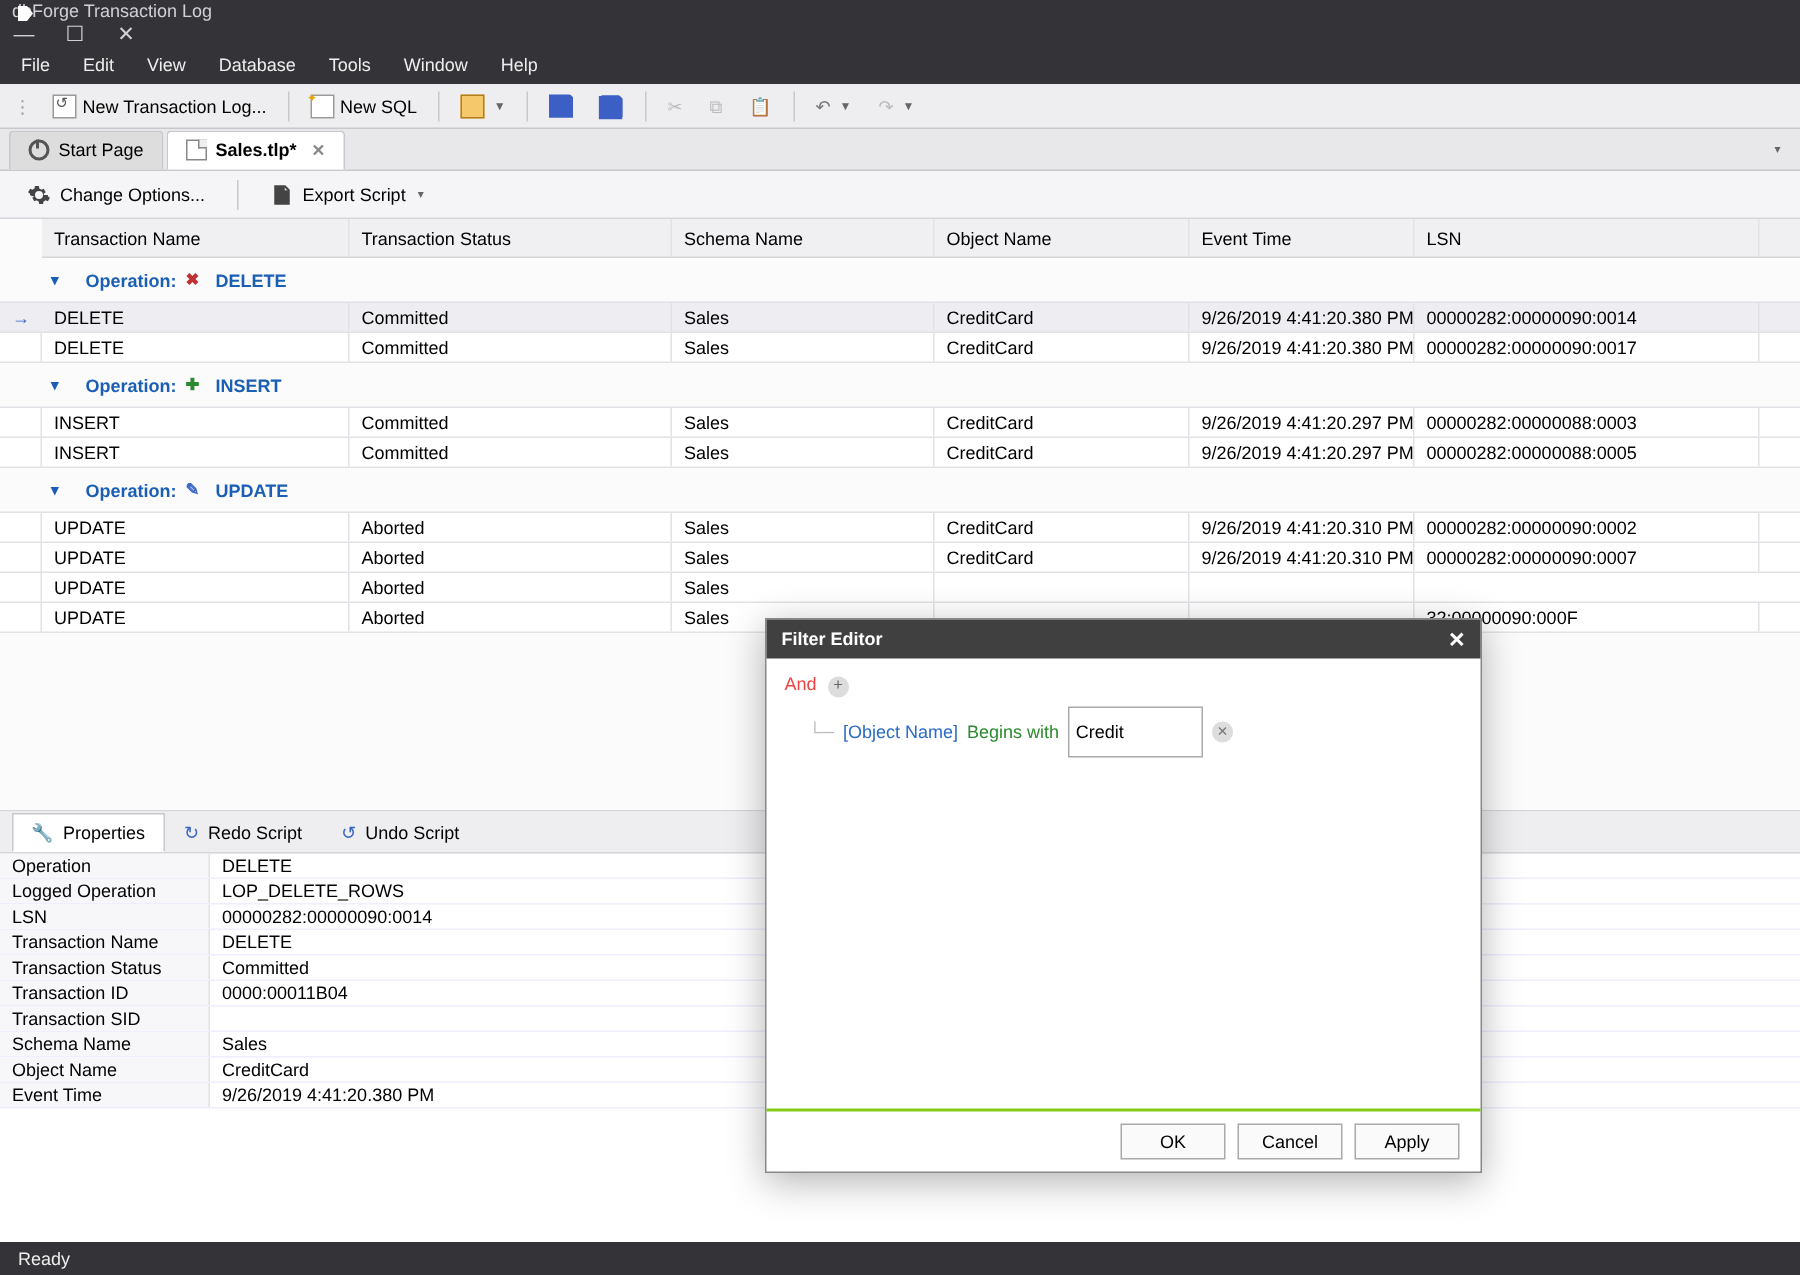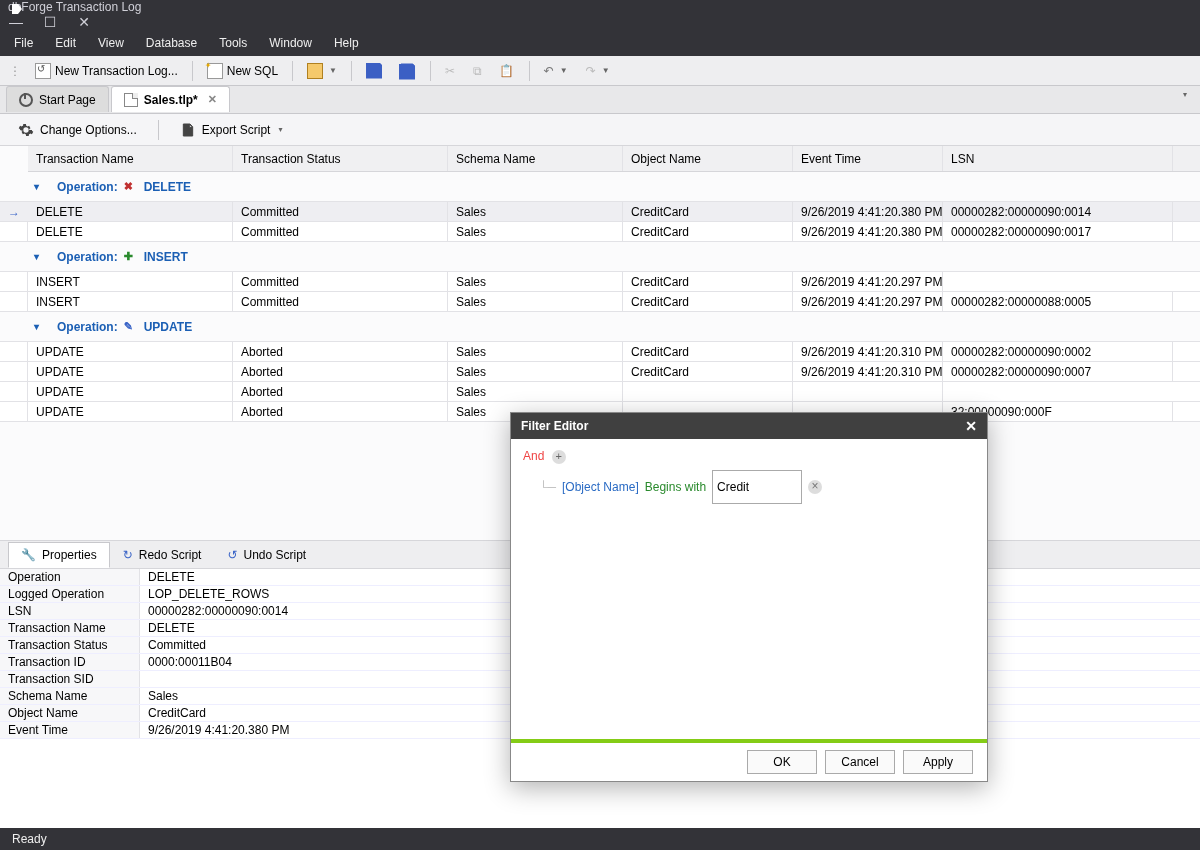--- a/index.html
+++ b/index.html
@@ -17,21 +17,21 @@
 .tsep { width: 1px; height: 20px; background: #c8c8cc; margin: 0 3px; }
 .icon16 { width: 16px; height: 16px; display: inline-block; }
 .i-newlog { background: linear-gradient(#fff,#fff); border: 1px solid #999; position: relative; }
 .i-newlog::after { content:"↺"; position:absolute; font-size:10px; left:1px; top:-1px; color:#555; }
 .i-newsql { background: #fff; border: 1px solid #999; position: relative; }
 .i-newsql::before { content:"✦"; font-size:8px; color:#e6a800; position:absolute; top:-3px; left:-3px; }
 .i-open { background: #f5c96b; border:1px solid #b08020; }
 .i-save { background:#3b5fc4; clip-path: polygon(0 0, 85% 0, 100% 15%, 100% 100%, 0 100%); }
 .i-saveall { background:#3b5fc4; clip-path: polygon(0 0, 85% 0, 100% 15%, 100% 100%, 0 100%); box-shadow: 2px -2px 0 #3b5fc4; transform: translate(-1px,1px); }
 .dd { font-size:8px; color:#666; margin-left:2px; }
-.tabbar { background: #e8e8ea; height: 28px; display:flex; align-items:flex-start; padding: 0 6px; border-bottom: 1px solid #c8c8cc; gap:2px; }
+.tabbar { background: #e8e8ea; height: 28px; display:flex; align-items:center; padding: 0 6px; border-bottom: 1px solid #c8c8cc; gap:2px; }
 .tab { height: 26px; padding: 4px 12px; display:flex; align-items:center; gap:6px; background:#ddd; border:1px solid #c8c8cc; border-bottom:none; border-radius:3px 3px 0 0; cursor:pointer; }
 .tab.active { background:#ffffff; font-weight:600; }
 .tab .closex { color:#888; font-size:11px; margin-left:4px; }
 .tab .tabicon { width:14px; height:14px; display:inline-block; }
 .i-start { border: 2px solid #555; border-radius:50%; position:relative; }
 .i-start::after{ content:""; width:2px; height:6px; background:#555; position:absolute; left:3px; top:-2px; }
 .i-doc { background:#fff; border:1px solid #888; position:relative; }
 .i-doc::after{ content:""; position:absolute; right:-1px; top:-1px; width:5px; height:5px; background:#eee; border-left:1px solid #888; border-bottom:1px solid #888; }
 .subtoolbar { background:#f5f5f7; height: 32px; display:flex; align-items:center; padding:0 10px; gap:10px; border-bottom:1px solid #d6d6da; }
 .subtoolbar .stbtn { display:flex; align-items:center; gap:6px; padding:4px 8px; cursor:pointer; }
@@ -66,21 +66,21 @@
 .mtitle .mclose { margin-left:auto; cursor:pointer; font-size:14px; }
 .mbody { flex:1; padding:10px 12px; font-size:12px; }
 .mbody .and { color:#ef4444; }
 .mbody .plus { display:inline-block; width:14px; height:14px; background:#ddd; border-radius:50%; text-align:center; line-height:13px; font-size:11px; color:#666; margin-left:4px; cursor:pointer; }
 .mcond { margin-top:6px; margin-left:16px; display:flex; align-items:center; gap:6px; }
 .mcond .tree { color:#bbb; }
 .mcond .fld { color:#2a6bc4; }
 .mcond .op { color:#2a8a2d; }
 .mcond input { border:1px solid #aaa; padding:1px 4px; width:90px; font-size:12px; height:34px; }
 .mcond .rm { display:inline-block; width:14px; height:14px; background:#ddd; border-radius:50%; text-align:center; line-height:12px; font-size:12px; color:#777; cursor:pointer; }
-.mfoot { height:42px; display:flex; justify-content:flex-end; align-items:center; gap:8px; padding:0 14px; border-top:4px solid #84cc16; }
+.mfoot { height:42px; display:flex; justify-content:flex-end; align-items:center; gap:8px; padding:0 14px; border-top:2px solid #84cc16; }
 .mfoot button { width:70px; height:24px; border:1px solid #aaa; background:#fafafa; cursor:pointer; font-size:12px; }
 svg { display:block; }
 </style>
 </head>
 <body>
 
 <div class="titlebar">
   <span class="logo"></span>
   <span class="title">dbForge Transaction Log</span>
   <div class="winbtns">
@@ -216,20 +216,21 @@
     <span class="gi gicon-ins" style="font-size:11px">✚</span>
     <span style="color:#1b5fb4">INSERT</span>
       </div>
       <div class="grow">
         <span class="gutter"></span>
         <div class="cell c0">INSERT</div>
         <div class="cell c1">Committed</div>
         <div class="cell c2">Sales</div>
         <div class="cell c3">CreditCard</div>
         <div class="cell c4">9/26/2019 4:41:20.297 PM</div>
+        <div class="cell c5">00000282:00000088:0003</div>
       </div>
       <div class="grow">
         <span class="gutter"></span>
         <div class="cell c0">INSERT</div>
         <div class="cell c1">Committed</div>
         <div class="cell c2">Sales</div>
         <div class="cell c3">CreditCard</div>
         <div class="cell c4">9/26/2019 4:41:20.297 PM</div>
         <div class="cell c5">00000282:00000088:0005</div>
       </div>

